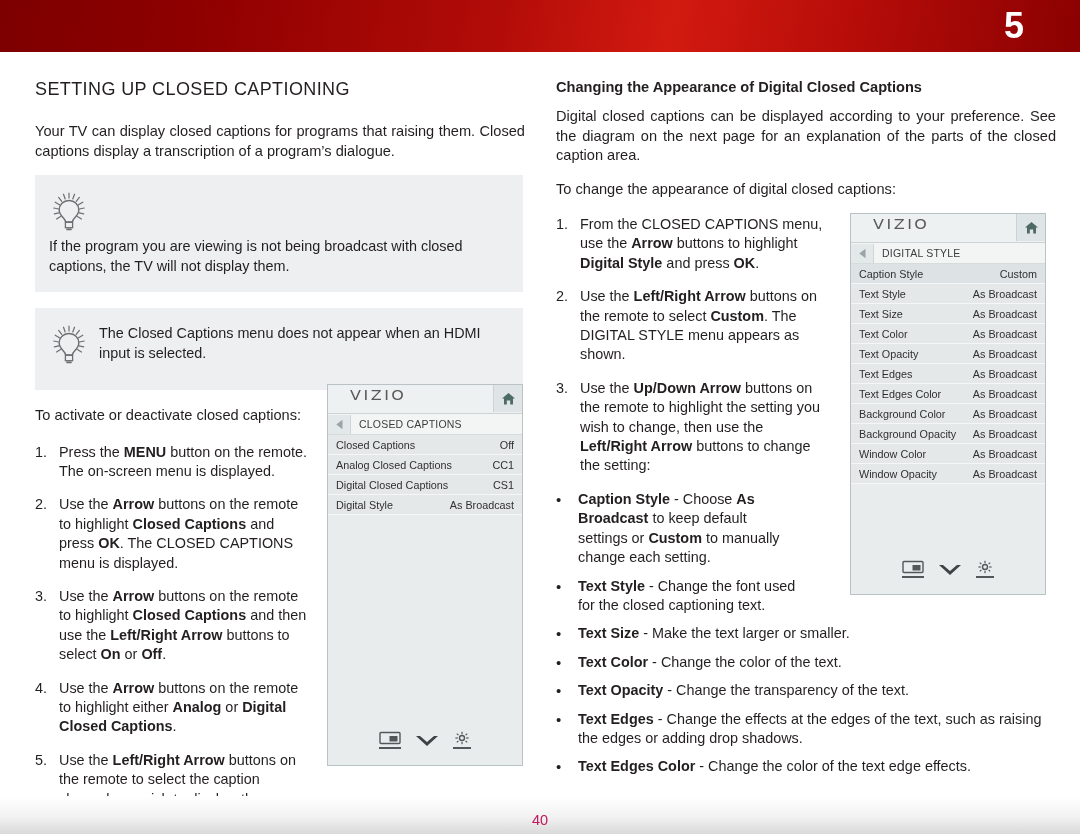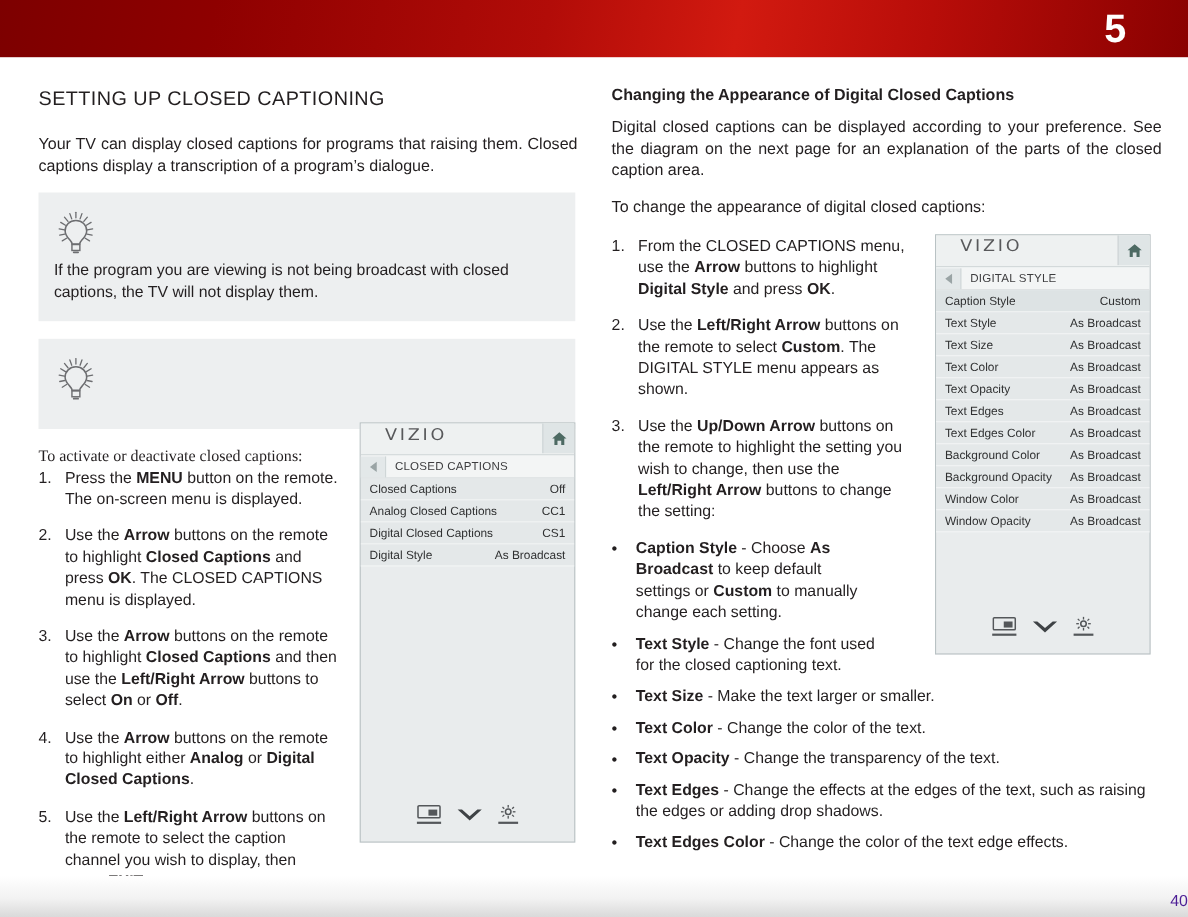--- a/index.html
+++ b/index.html
@@ -106,22 +106,22 @@
   }
   .osd-ficon{display:flex;flex-direction:column;align-items:center;}
   .osd-ficon .ul{width:100%;height:2px;background:#54575a;margin-top:2px;}
 
   
   .footer{
     position:absolute;left:0;bottom:0;width:1080px;height:38px;
     background:linear-gradient(to bottom,#ffffff 0%,#f2f2f2 55%,#d9d9d9 100%);
   }
   .page-num{
-    position:absolute;left:0;right:0;bottom:6px;text-align:right;
-    font-size:14.5px;color:#4c1d95;
+    position:absolute;left:0;right:0;bottom:6px;text-align:center;
+    font-size:14.5px;color:#be185d;
   }
 </style>
 </head>
 <body>
 
 <div class="header-band"></div>
 <div class="page-chapter">5</div>
 
 <div class="col-left">
   <h1 class="section-title">SETTING UP CLOSED CAPTIONING</h1>
@@ -169,23 +169,24 @@
           <line x1="5.3" y1="22.8" x2="9.9" y2="21.9"></line>
           <line x1="34.7" y1="22.8" x2="30.1" y2="21.9"></line>
           <line x1="7.6" y1="28" x2="11.5" y2="25.6"></line>
           <line x1="32.4" y1="28" x2="28.5" y2="25.6"></line>
         </g>
         <path d="M20 9.5 C14.3 9.5 10.2 13.6 10.2 18.9 C10.2 22.4 12.3 24.7 14.2 26.8 C15.6 28.3 16.4 29.3 16.6 30.9 L23.4 30.9 C23.6 29.3 24.4 28.3 25.8 26.8 C27.7 24.7 29.8 22.4 29.8 18.9 C29.8 13.6 25.7 9.5 20 9.5 Z" fill="none" stroke="#6d6e71" stroke-width="1.4"></path>
         <rect x="16.4" y="31.3" width="7.2" height="5.4" fill="none" stroke="#6d6e71" stroke-width="1.3"></rect>
         <line x1="18" y1="38.4" x2="22" y2="38.4" stroke="#6d6e71" stroke-width="1.6" stroke-linecap="round"></line>
       </svg>
     </span>
-  </div>
-
-  <p class="body-text nojust" style="margin-top:8px;margin-bottom:0;font-family:Liberation Serif, serif;">To activate or deactivate closed captions:</p>
+    <span class="tip-text">The Closed Captions menu does not appear when an HDMI input is selected.</span>
+  </div>
+
+  <p class="body-text nojust" style="margin-top:8px;margin-bottom:17px;">To activate or deactivate closed captions:</p>
 
   <ol class="steps" style="width:272px;">
     <li>
       <span class="num">1.</span>
       <span class="txt">Press the <b>MENU</b> button on the remote. The on-screen menu is displayed.</span>
     </li>
     <li>
       <span class="num">2.</span>
       <span class="txt">Use the <b>Arrow</b> buttons on the remote to highlight <b>Closed Captions</b> and press <b>OK</b>. The CLOSED CAPTIONS menu is displayed.</span>
     </li>

